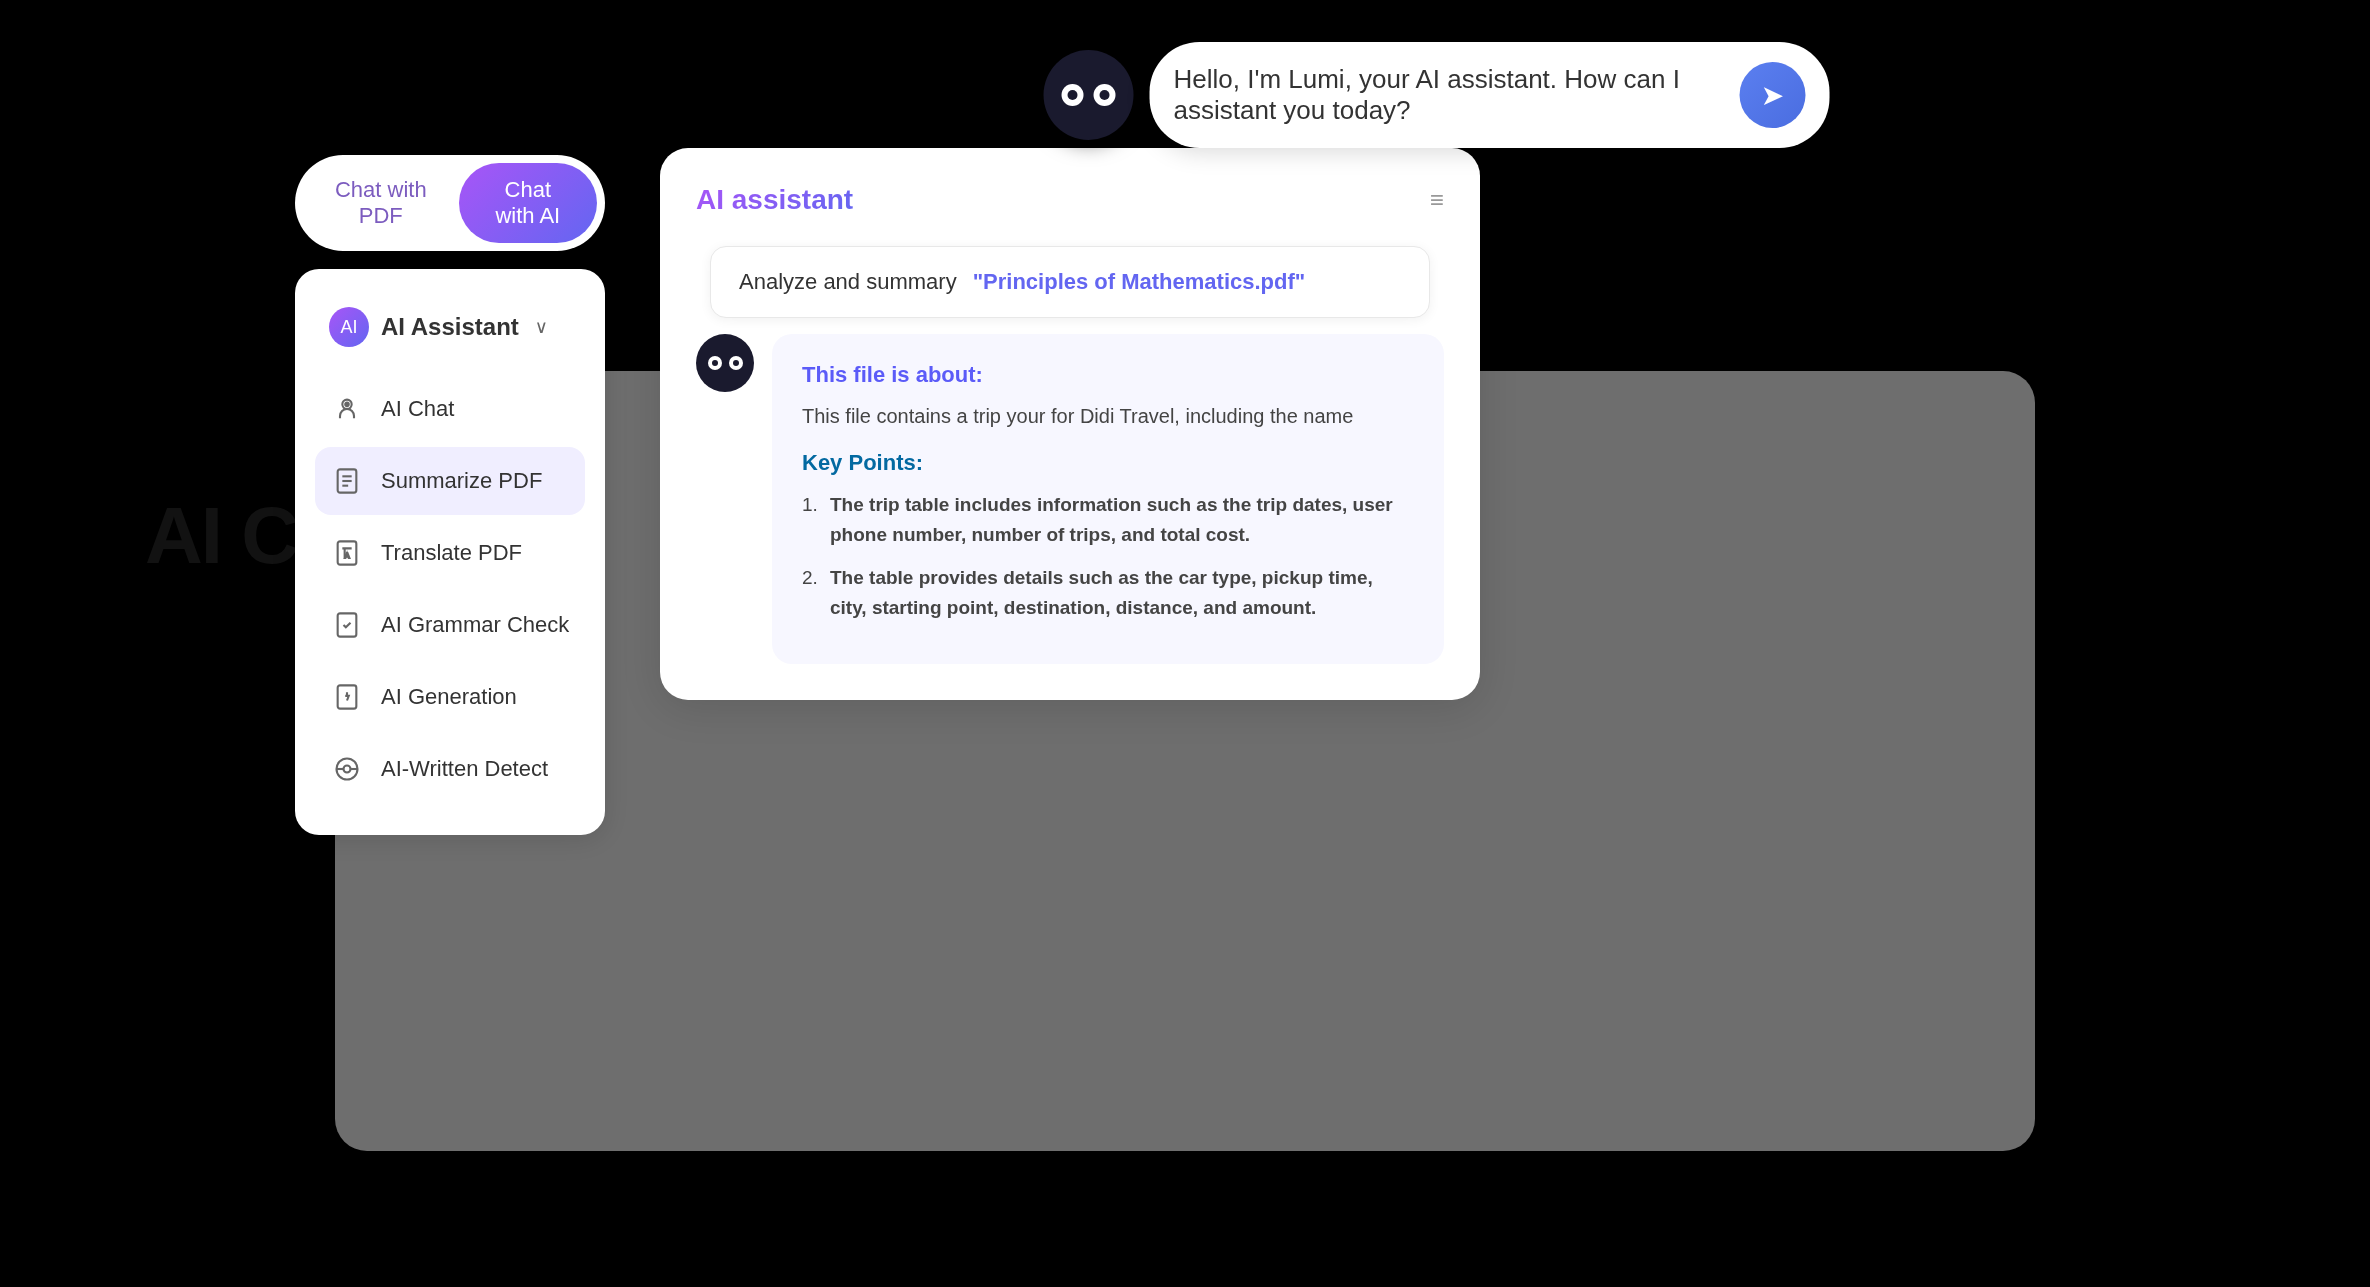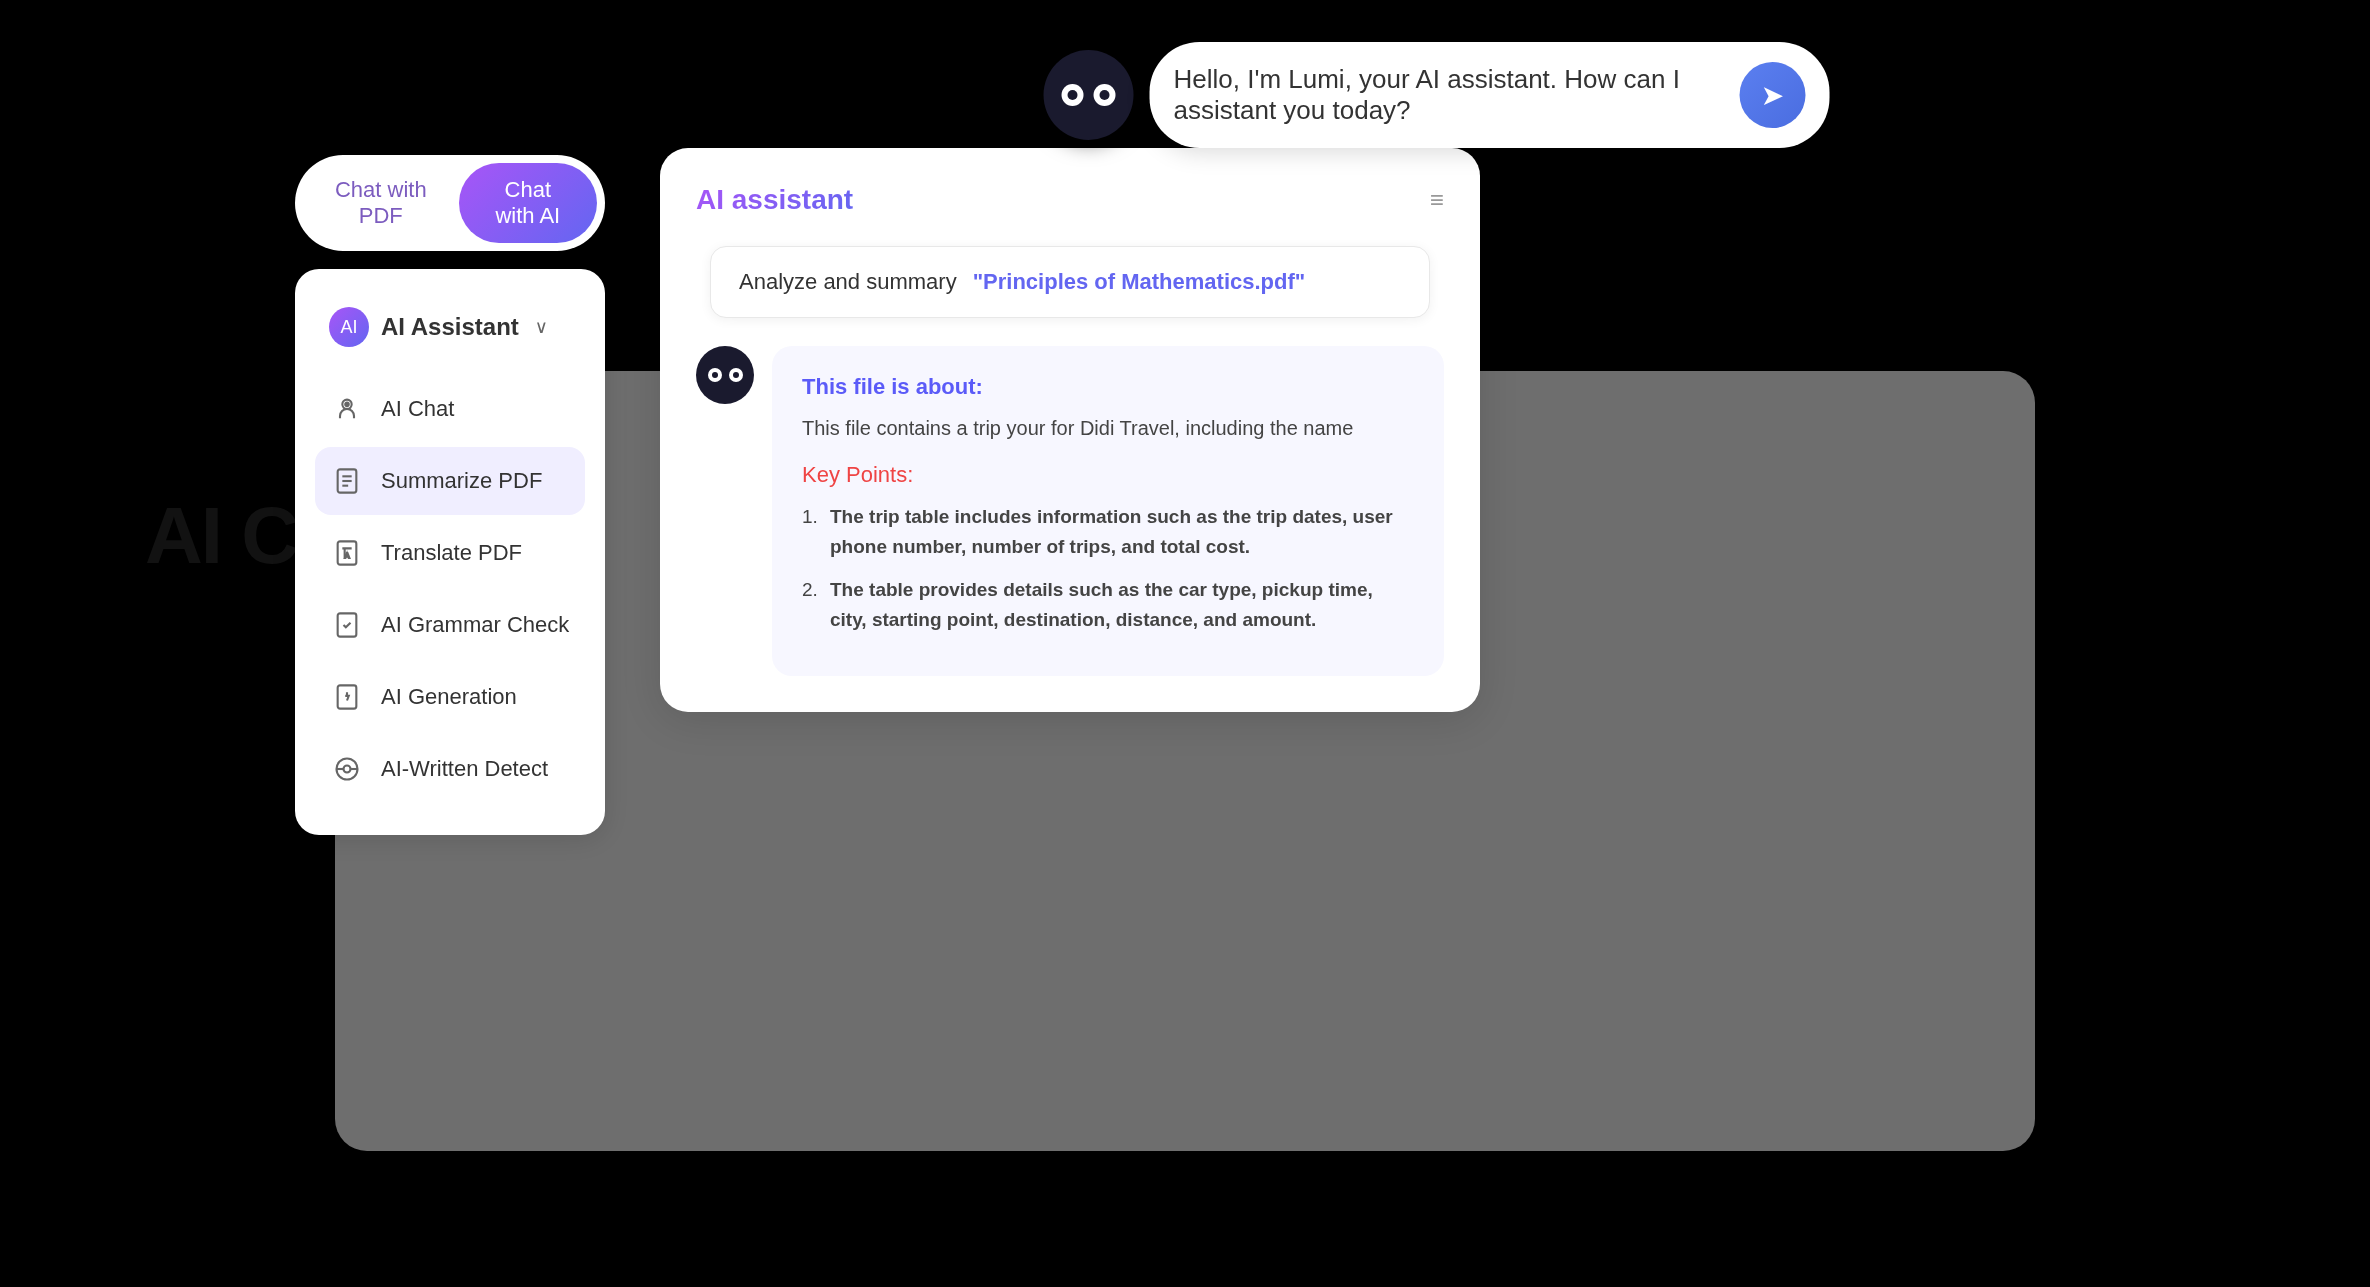--- a/index.html
+++ b/index.html
@@ -257,21 +257,21 @@
 
     .analyze-bar {
       background: white;
       border: 1px solid #e8e8e8;
       border-radius: 16px;
       padding: 22px 28px;
       display: flex;
       align-items: center;
       gap: 16px;
       box-shadow: 0 2px 12px rgba(0,0,0,0.06);
-      margin: 0 auto 28px;
+      margin: 0 auto 16px;
       max-width: 720px;
     }
 
     .analyze-label {
       font-size: 22px;
       color: #333;
     }
 
     .pdf-link {
       font-size: 22px;
@@ -336,22 +336,22 @@
 
     .response-text {
       font-size: 20px;
       color: #444;
       line-height: 1.6;
       margin-bottom: 18px;
     }
 
     .key-points-title {
       font-size: 22px;
-      font-weight: 400;
-      color: #ef4444;
+      font-weight: 700;
+      color: #0369a1;
       margin-bottom: 14px;
     }
 
     .key-points-list {
       list-style: none;
       padding: 0;
       font-weight: bold;
     }
 
     .key-points-list li {

